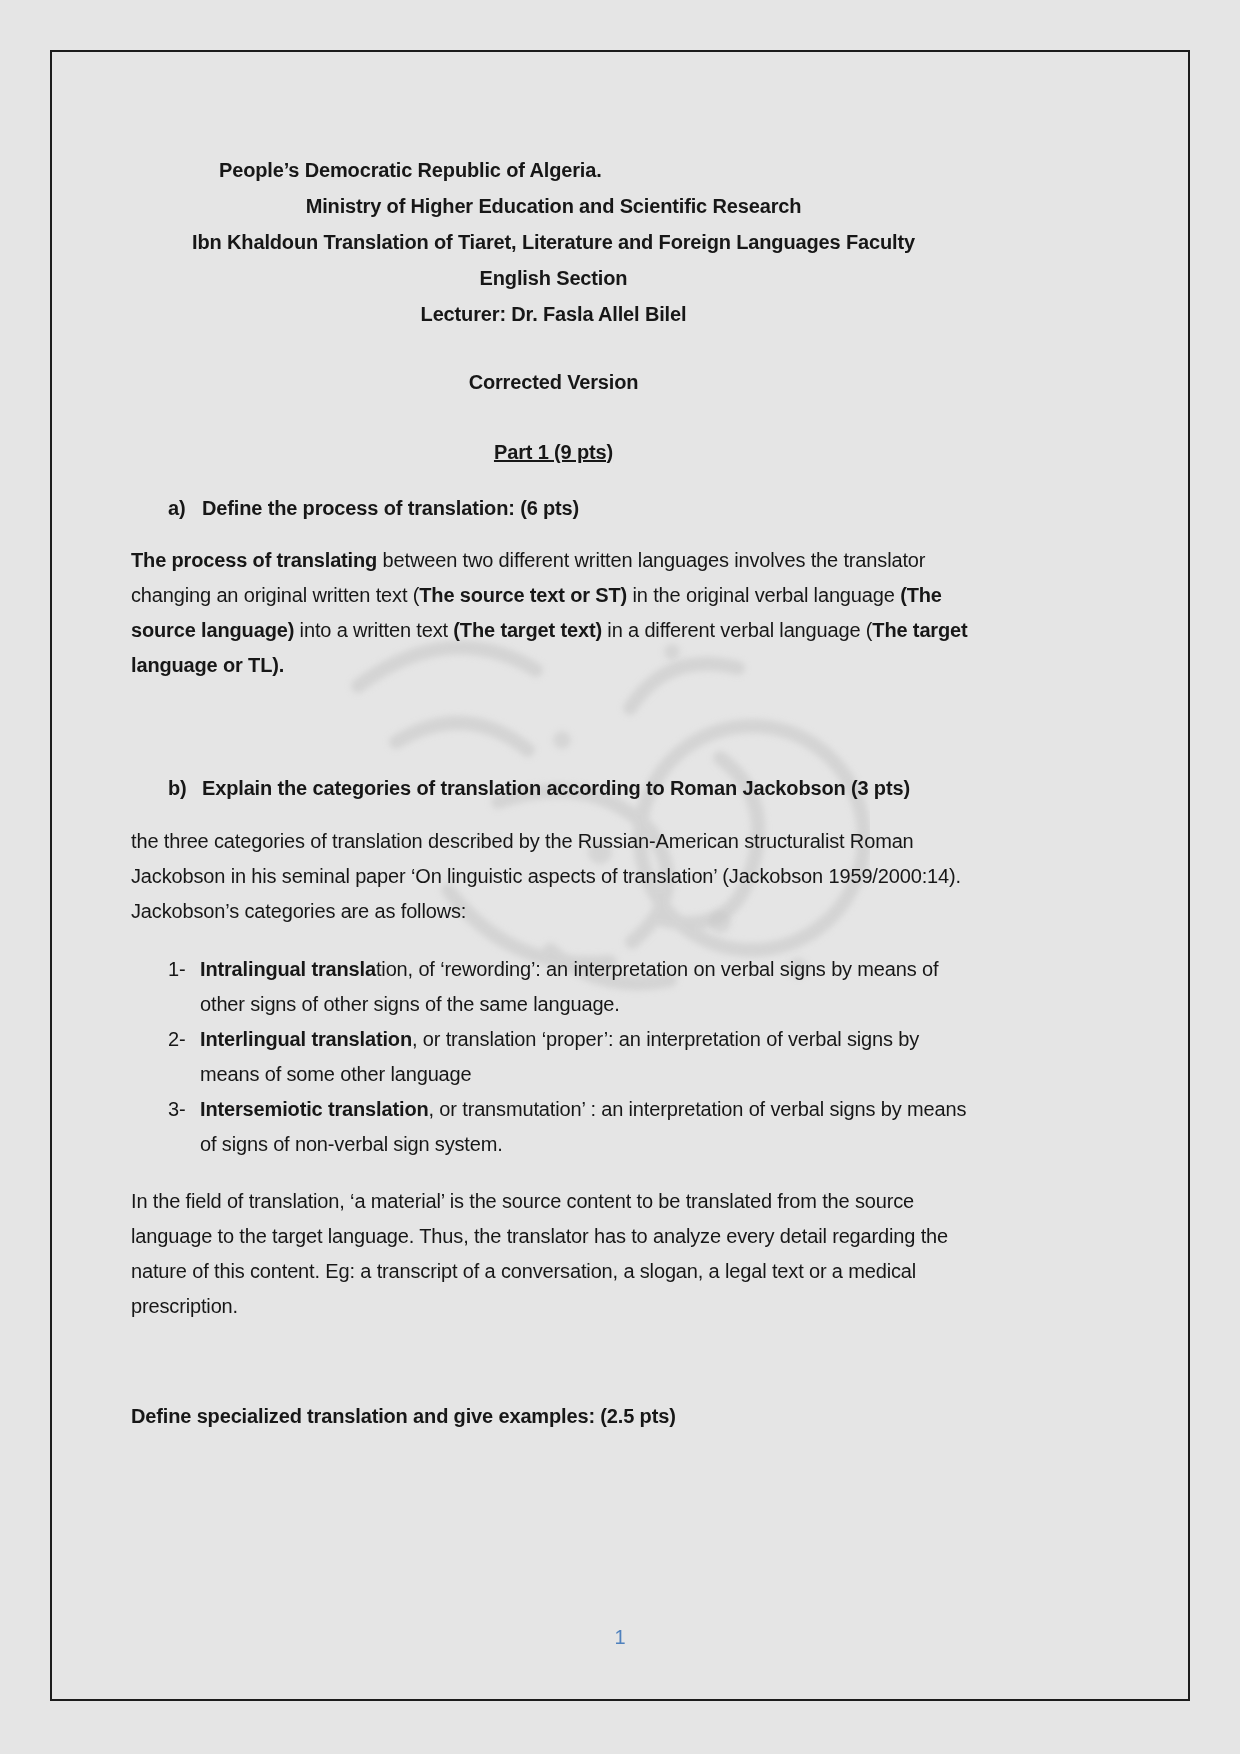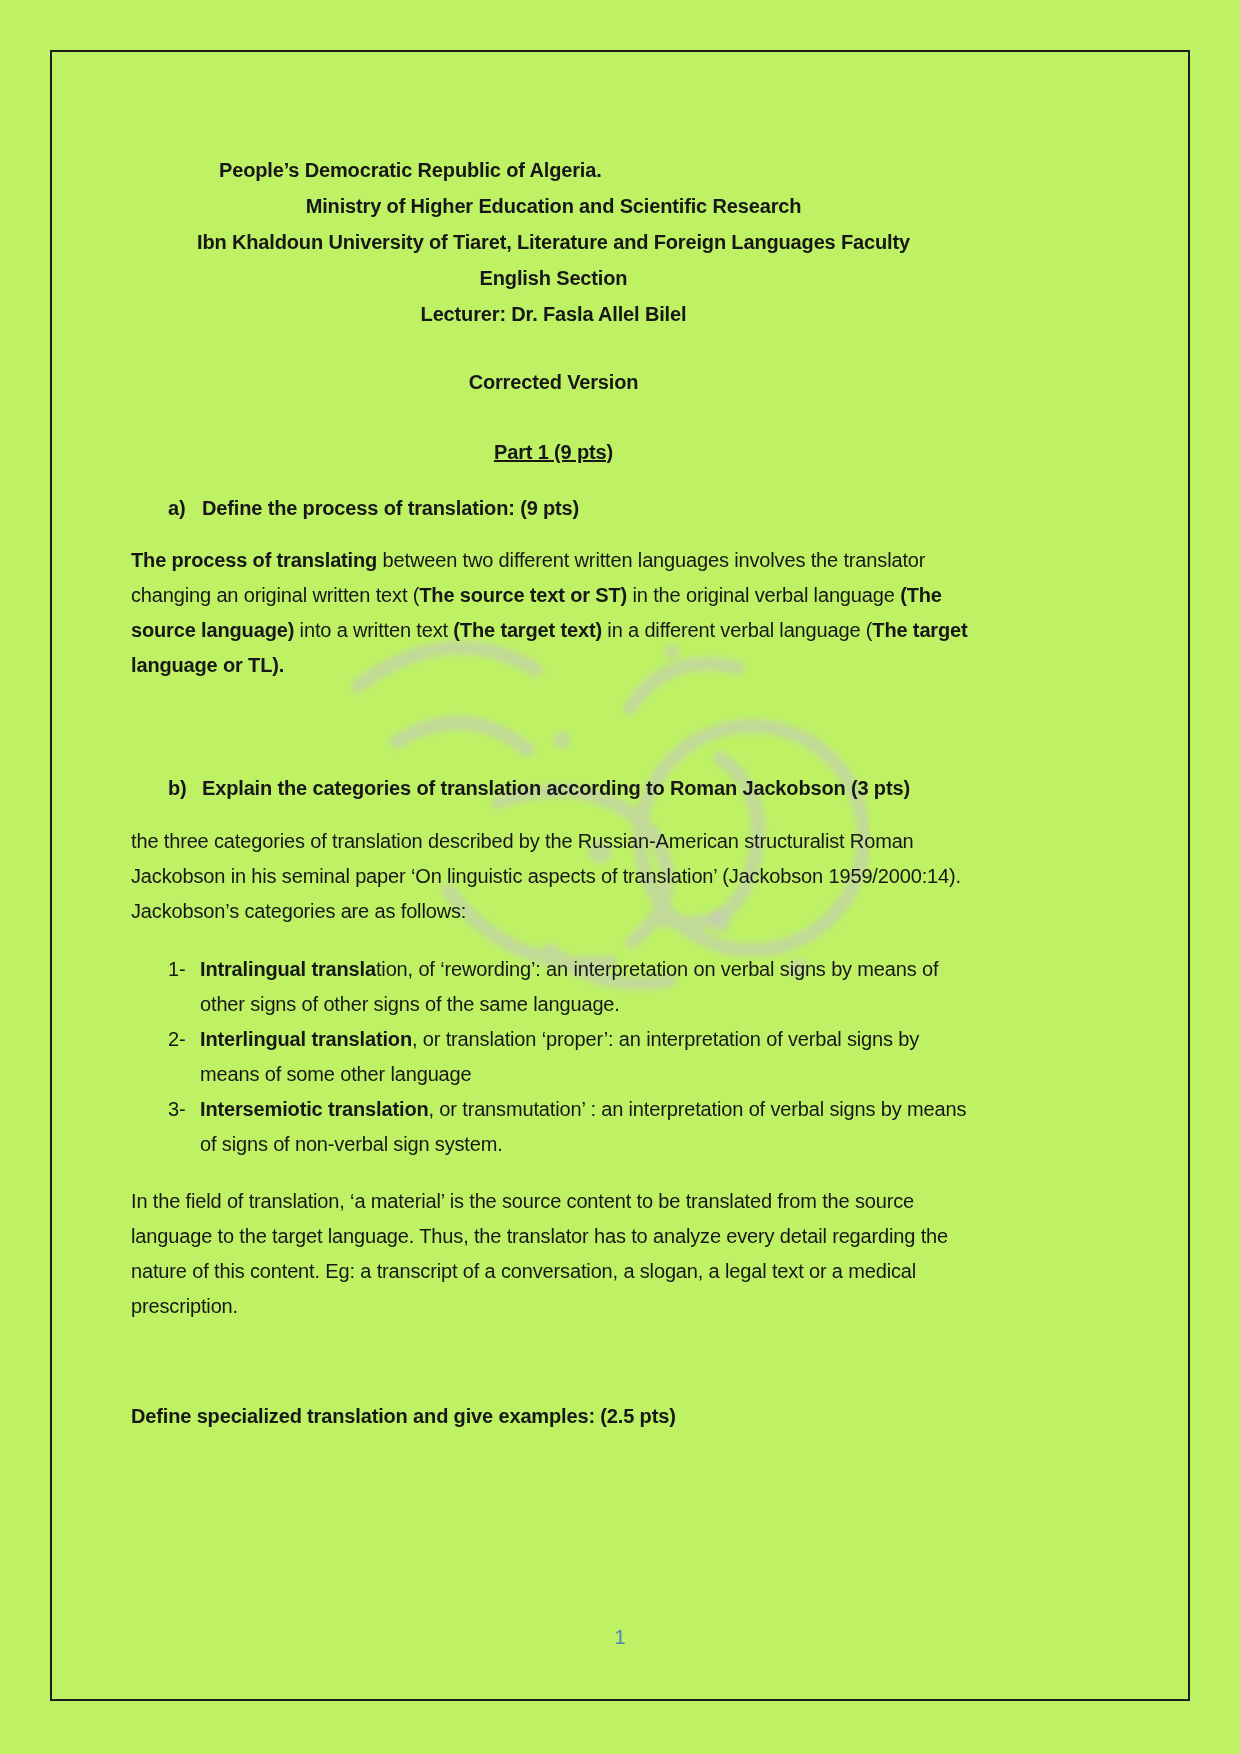--- a/index.html
+++ b/index.html
@@ -11,21 +11,21 @@
   *{margin:0;padding:0;box-sizing:border-box;}
   html,body{background:#ffffff;}
   body{
     font-family:"Liberation Sans","DejaVu Sans",sans-serif;
     color:var(--text);
   }
   .page{
     position:relative;
     width:1240px;
     height:1754px;
-    background:#bef264;
+    background:#e5e5e5;
     overflow:hidden;
   }
   .frame{
     position:absolute;
     left:50px;top:50px;
     width:1140px;height:1651px;
     border:2px solid var(--border);
   }
   .watermark{
     position:absolute;
@@ -138,29 +138,29 @@
       <circle cx="262" cy="150" r="9"></circle>
       <circle cx="420" cy="332" r="11"></circle>
       <circle cx="372" cy="62" r="8"></circle>
     </g>
   </svg>
 
   <div class="content">
 
     <p class="hline first">People’s Democratic Republic of Algeria.</p>
     <p class="hline">Ministry of Higher Education and Scientific Research</p>
-    <p class="hline">Ibn Khaldoun University of Tiaret, Literature and Foreign Languages Faculty</p>
+    <p class="hline">Ibn Khaldoun Translation of Tiaret, Literature and Foreign Languages Faculty</p>
     <p class="hline">English Section</p>
     <p class="hline">Lecturer:  Dr. Fasla Allel Bilel</p>
 
     <p class="hline corrected">Corrected Version</p>
 
     <p class="hline part-title"><span class="u">Part 1 (9 pts)</span></p>
 
-    <p class="q q-a"><span class="q-label">a)</span><span class="q-text">Define the process of translation: (9 pts)</span></p>
+    <p class="q q-a"><span class="q-label">a)</span><span class="q-text">Define the process of translation: (6 pts)</span></p>
 
     <p class="para para-a"><b>The process of translating</b><span> between two different written languages involves the translator changing an original written text (</span><b>The source text or ST)</b><span> in the original verbal language </span><b>(The source language)</b><span> into a written text </span><b>(The target text)</b><span> in a different verbal language (</span><b>The target language or TL).</b></p>
 
     <p class="q q-b"><span class="q-label">b)</span><span class="q-text">Explain the categories of translation according to Roman Jackobson  (3 pts)</span></p>
 
     <p class="para para-b">the three categories of translation described by the Russian-American structuralist Roman Jackobson in his seminal paper ‘On linguistic aspects of translation’ (Jackobson 1959/2000:14). Jackobson’s categories are as follows:</p>
 
     <ol class="cat-list">
       <li>
         <span class="li-num">1-</span>

